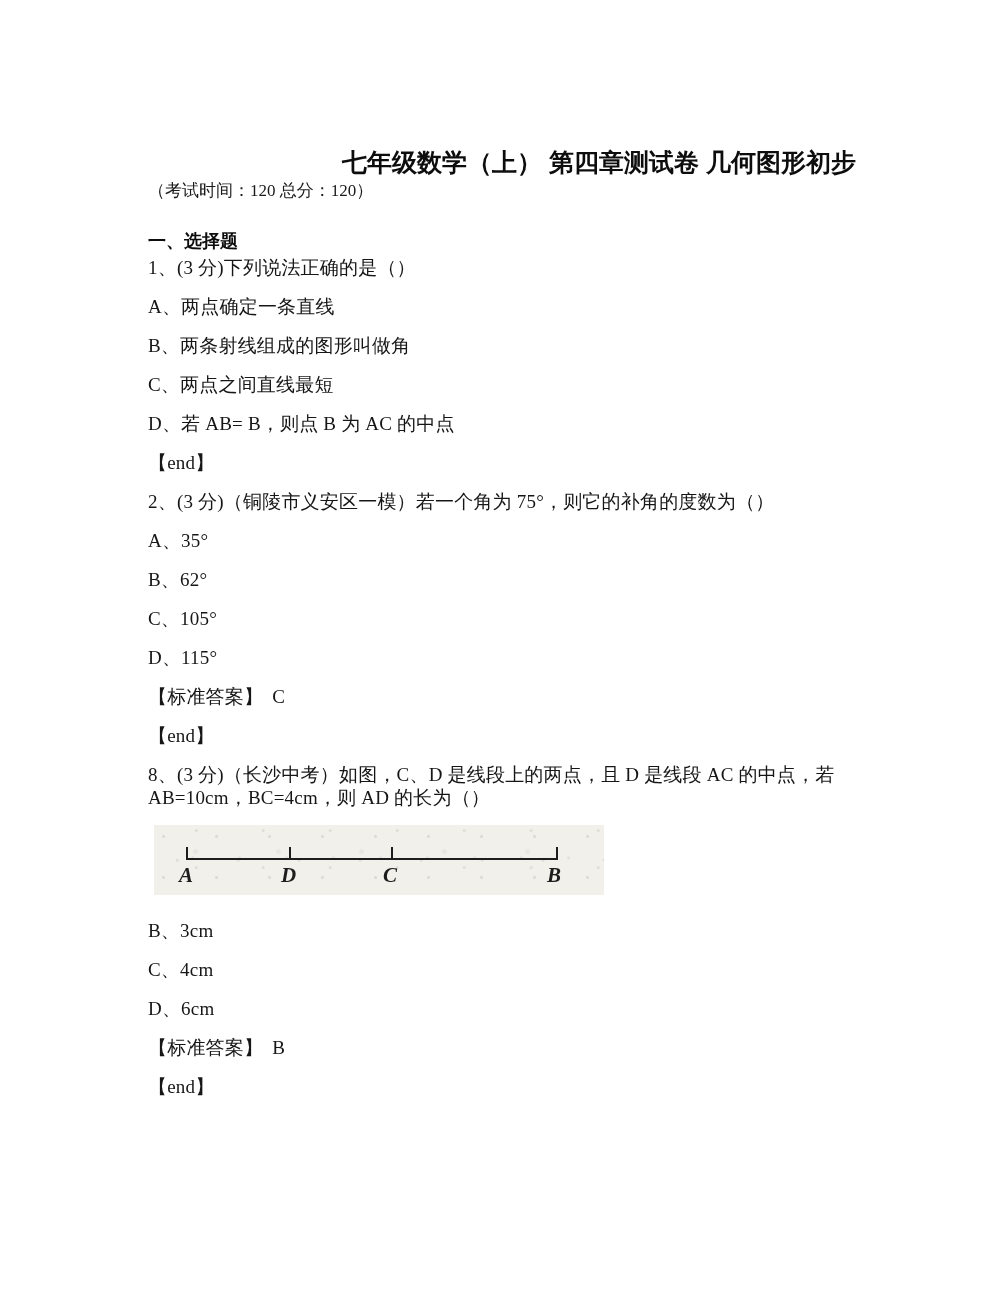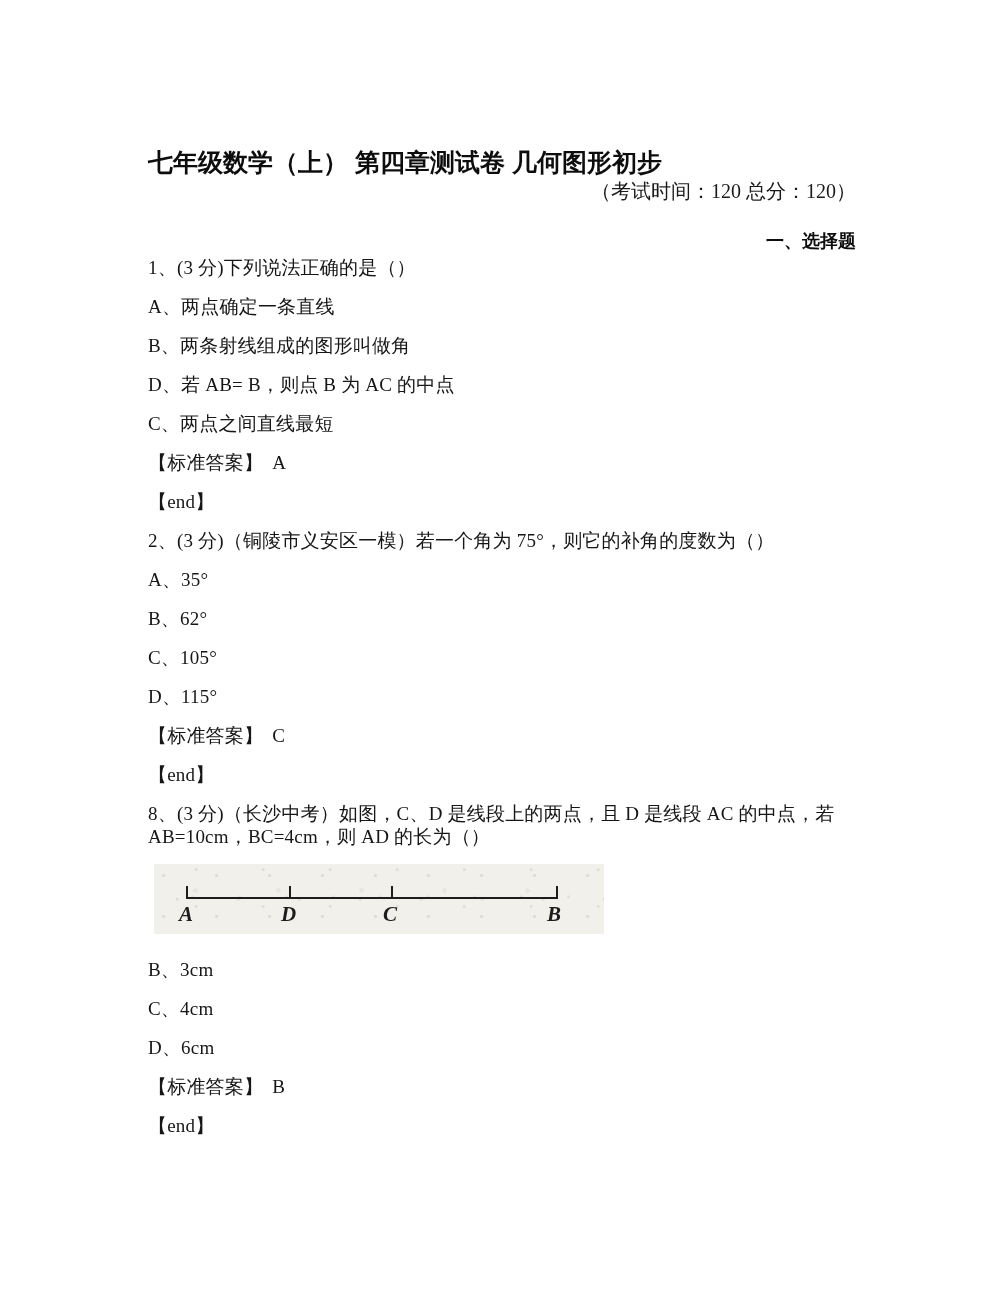--- a/index.html
+++ b/index.html
@@ -18,39 +18,38 @@
   .content{
     position:absolute;
     left:148px;top:146px;
     width:708px;
   }
   .doc-title{
     font-family:"Liberation Sans","DejaVu Sans",sans-serif;
     font-weight:bold;
     font-size:25px;
     line-height:32px;
-    text-align:left;
+    text-align:right;
     color:#0d0d0d;
     margin:0;
   }
   .doc-subtitle{
-    font-size:20px;
+    font-size:17px;
     line-height:26px;
-    text-align:right;
+    text-align:left;
     color:#1a1a1a;
     margin:0;
   }
   .section-heading{
     font-family:"Liberation Sans","DejaVu Sans",sans-serif;
     font-weight:bold;
     font-size:18px;
     line-height:22px;
     color:#0d0d0d;
     margin:26px 0 4px 0;
-    text-align:right;
   }
   .line{
     font-size:19px;
     line-height:23px;
     margin:0 0 16px 0;
     color:#161616;
     letter-spacing:0.2px;
   }
   .answer-value{margin-left:9px;}
   
@@ -105,23 +104,22 @@
 
     <h1 class="doc-title">七年级数学（上） 第四章测试卷 几何图形初步</h1>
     <p class="doc-subtitle">（考试时间：120 总分：120）</p>
 
     <h2 class="section-heading">一、选择题</h2>
 
     <div>
       <p class="line">1、(3 分)下列说法正确的是（）</p>
       <p class="line">A、两点确定一条直线</p>
       <p class="line">B、两条射线组成的图形叫做角</p>
+      <p class="line">C、两点之间直线最短</p>
       <p class="line">D、若 AB= B，则点 B 为 AC 的中点</p>
-      <p class="line">C、两点之间直线最短</p>
-      <p class="line"><span>【标准答案】</span><span class="answer-value">A</span></p>
       <p class="line">【end】</p>
     </div>
 
     <div>
       <p class="line">2、(3 分)（铜陵市义安区一模）若一个角为 75°，则它的补角的度数为（）</p>
       <p class="line">A、35°</p>
       <p class="line">B、62°</p>
       <p class="line">C、105°</p>
       <p class="line">D、115°</p>
       <p class="line"><span>【标准答案】</span><span class="answer-value">C</span></p>

